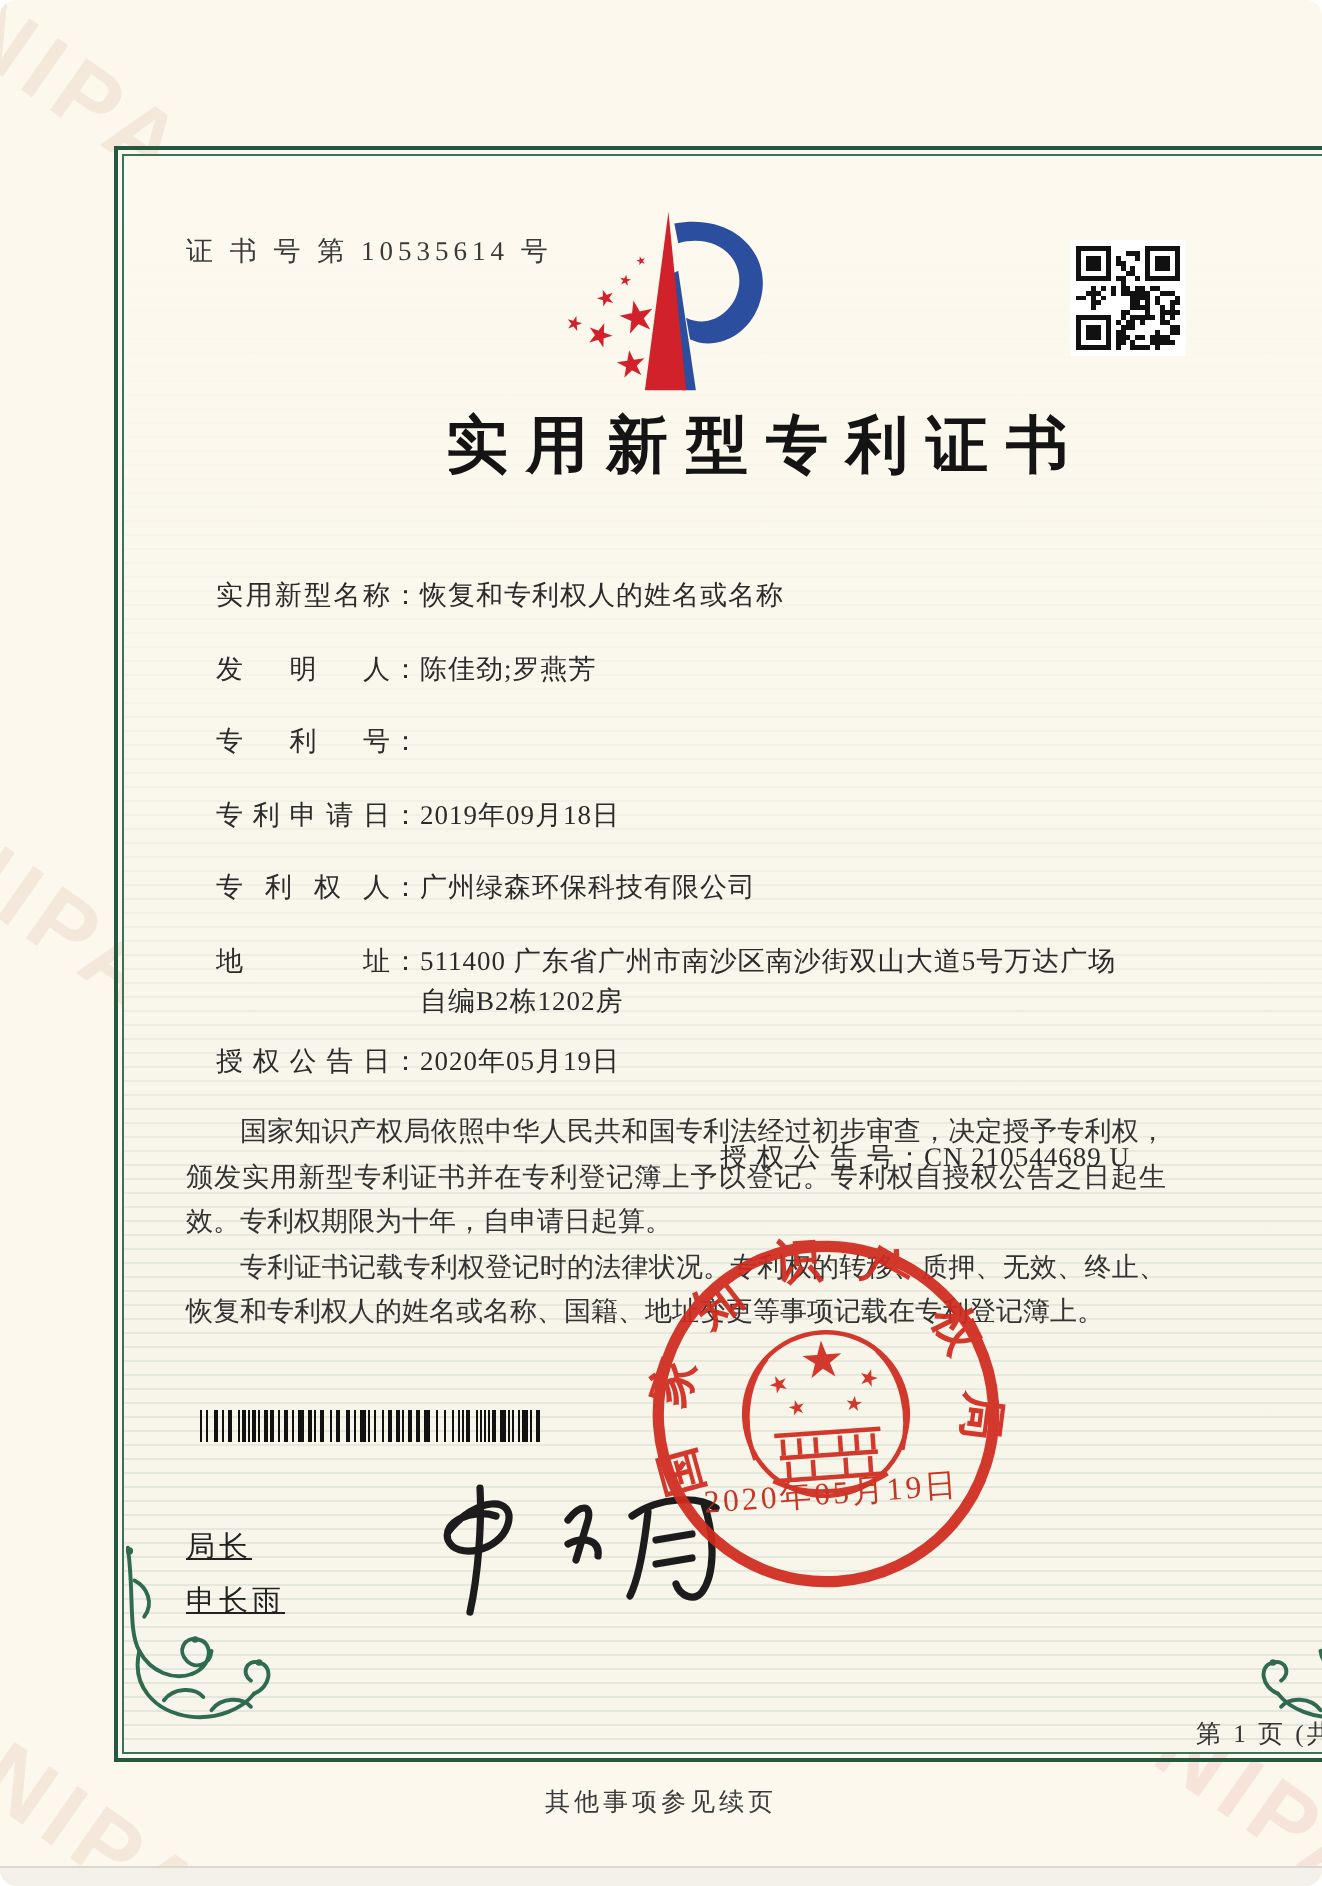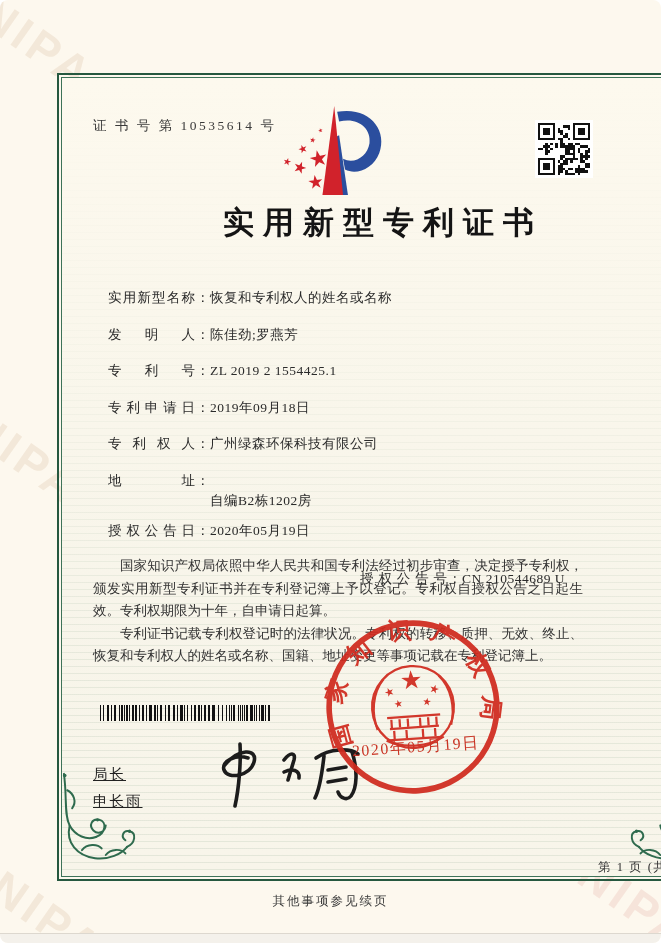--- a/index.html
+++ b/index.html
@@ -295,36 +295,35 @@
           <span class="fvalue">恢复和专利权人的姓名或名称</span>
         </div>
         <div class="frow">
           <span class="flabel">发明人</span>
             <span class="fcolon">：</span>
           <span class="fvalue">陈佳劲;罗燕芳</span>
         </div>
         <div class="frow">
           <span class="flabel">专利号</span>
             <span class="fcolon">：</span>
-          <span class="fvalue">ZL 2019 2 1554425.1</span>
         </div>
         <div class="frow">
           <span class="flabel">专利申请日</span>
             <span class="fcolon">：</span>
           <span class="fvalue">2019年09月18日</span>
         </div>
         <div class="frow">
           <span class="flabel">专利权人</span>
             <span class="fcolon">：</span>
           <span class="fvalue">广州绿森环保科技有限公司</span>
         </div>
         <div class="frow" style="margin-bottom:6px;">
           <span class="flabel">地址</span>
             <span class="fcolon">：</span>
-          <span class="fvalue"><br><span>自编B2栋1202房</span></span>
+          <span class="fvalue"><span>511400 广东省广州市南沙区南沙街双山大道5号万达广场</span><br><span>自编B2栋1202房</span></span>
         </div>
         <div class="grant-row">
           <span class="grant-left">
             <span class="flabel">授权公告日</span>
               <span class="fcolon">：</span>
             <span class="fvalue">2020年05月19日</span>
           </span>
           <span class="grant-right">
             <span class="flabel">授权公告号</span>
               <span class="fcolon">：</span>

